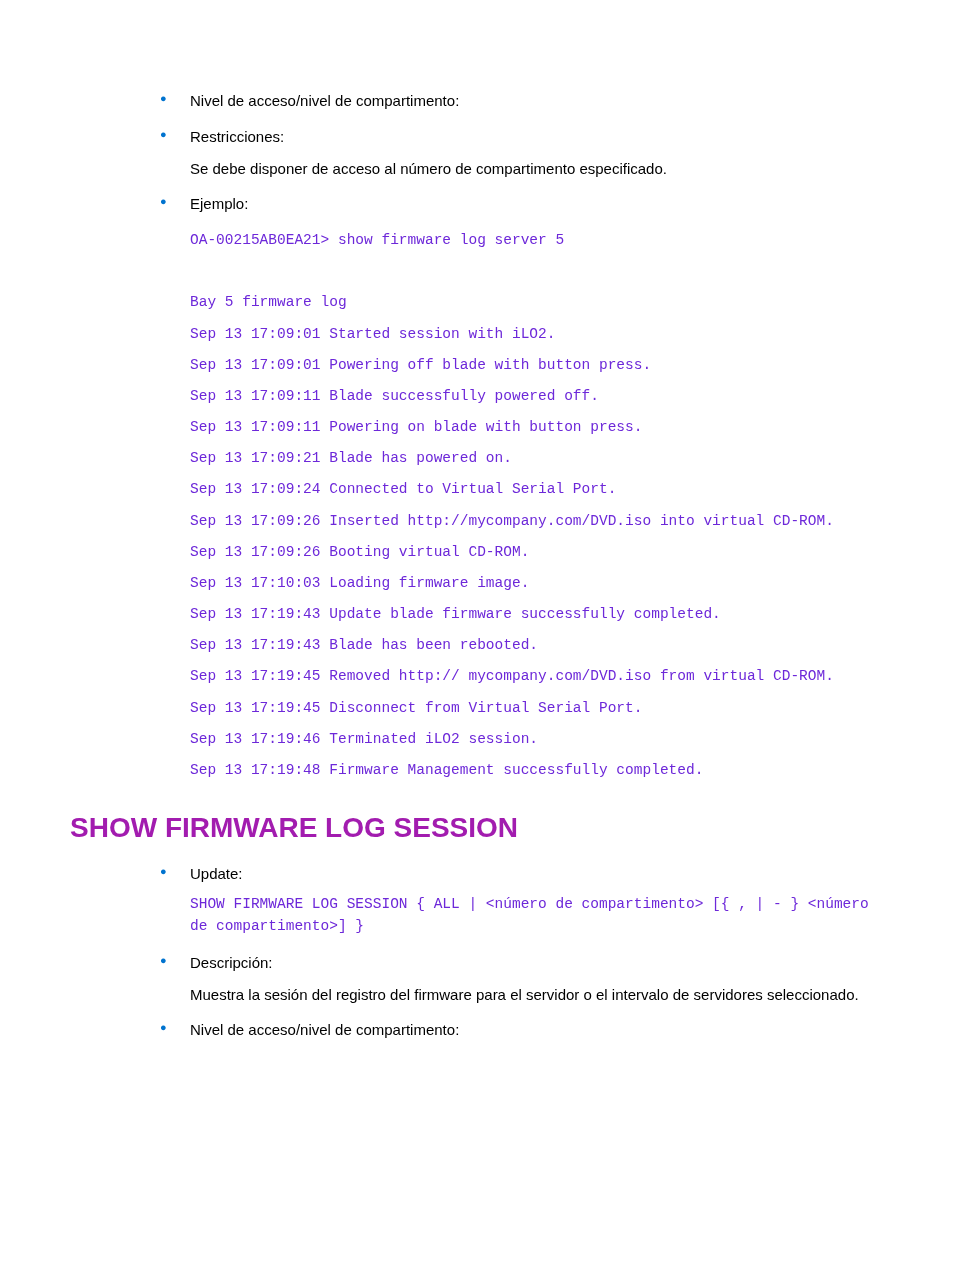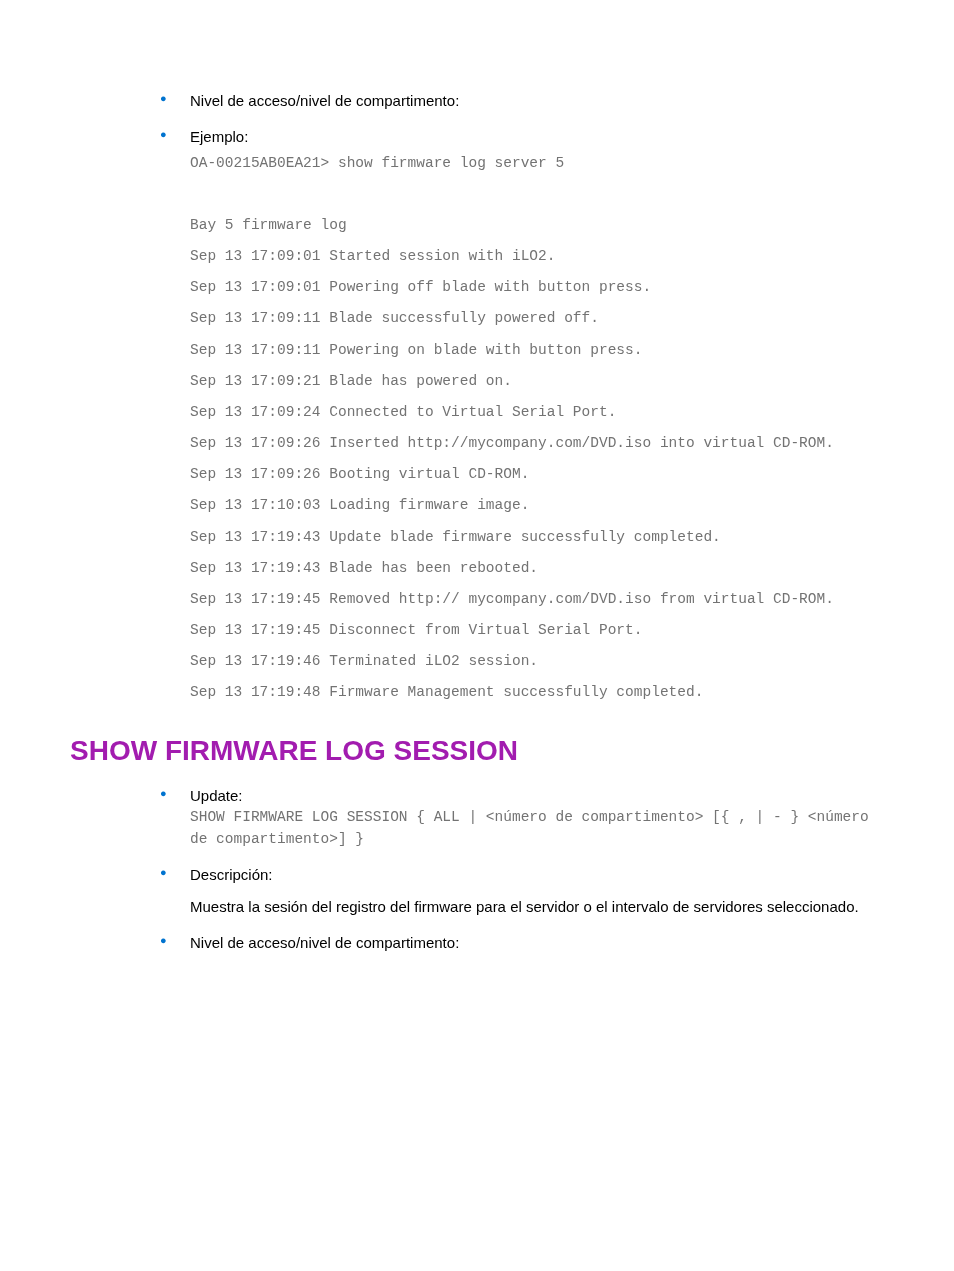--- a/index.html
+++ b/index.html
@@ -53,36 +53,41 @@
     font-weight: normal;
   }
   .body-text {
     margin-top: 10px;
   }
   .code-block {
     font-family: "Courier New", Courier, monospace;
     font-size: 14.5px;
     white-space: pre-wrap;
     line-height: 2.15;
-    color: #737373;
+    color: #6d28d9;
+    margin-top: 10px;
   }
   h1.section-heading {
     font-family: Arial, Helvetica, sans-serif;
     font-weight: bold;
     font-size: 28px;
     color: #a21caf;
     margin: 22px 0 14px 0;
   }
 </style>
 </head>
 <body>
 
 <ul class="top-list">
   <li>
     <span class="bold">Nivel de acceso/nivel de compartimento:</span>
+  </li>
+  <li>
+    <span class="bold">Restricciones:</span>
+    <div class="body-text">Se debe disponer de acceso al número de compartimento especificado.</div>
   </li>
   <li>
     <span class="bold">Ejemplo:</span>
     <div class="code-block">OA-00215AB0EA21&gt; show firmware log server 5
 
 Bay 5 firmware log
 Sep 13 17:09:01 Started session with iLO2.
 Sep 13 17:09:01 Powering off blade with button press.
 Sep 13 17:09:11 Blade successfully powered off.
 Sep 13 17:09:11 Powering on blade with button press.

